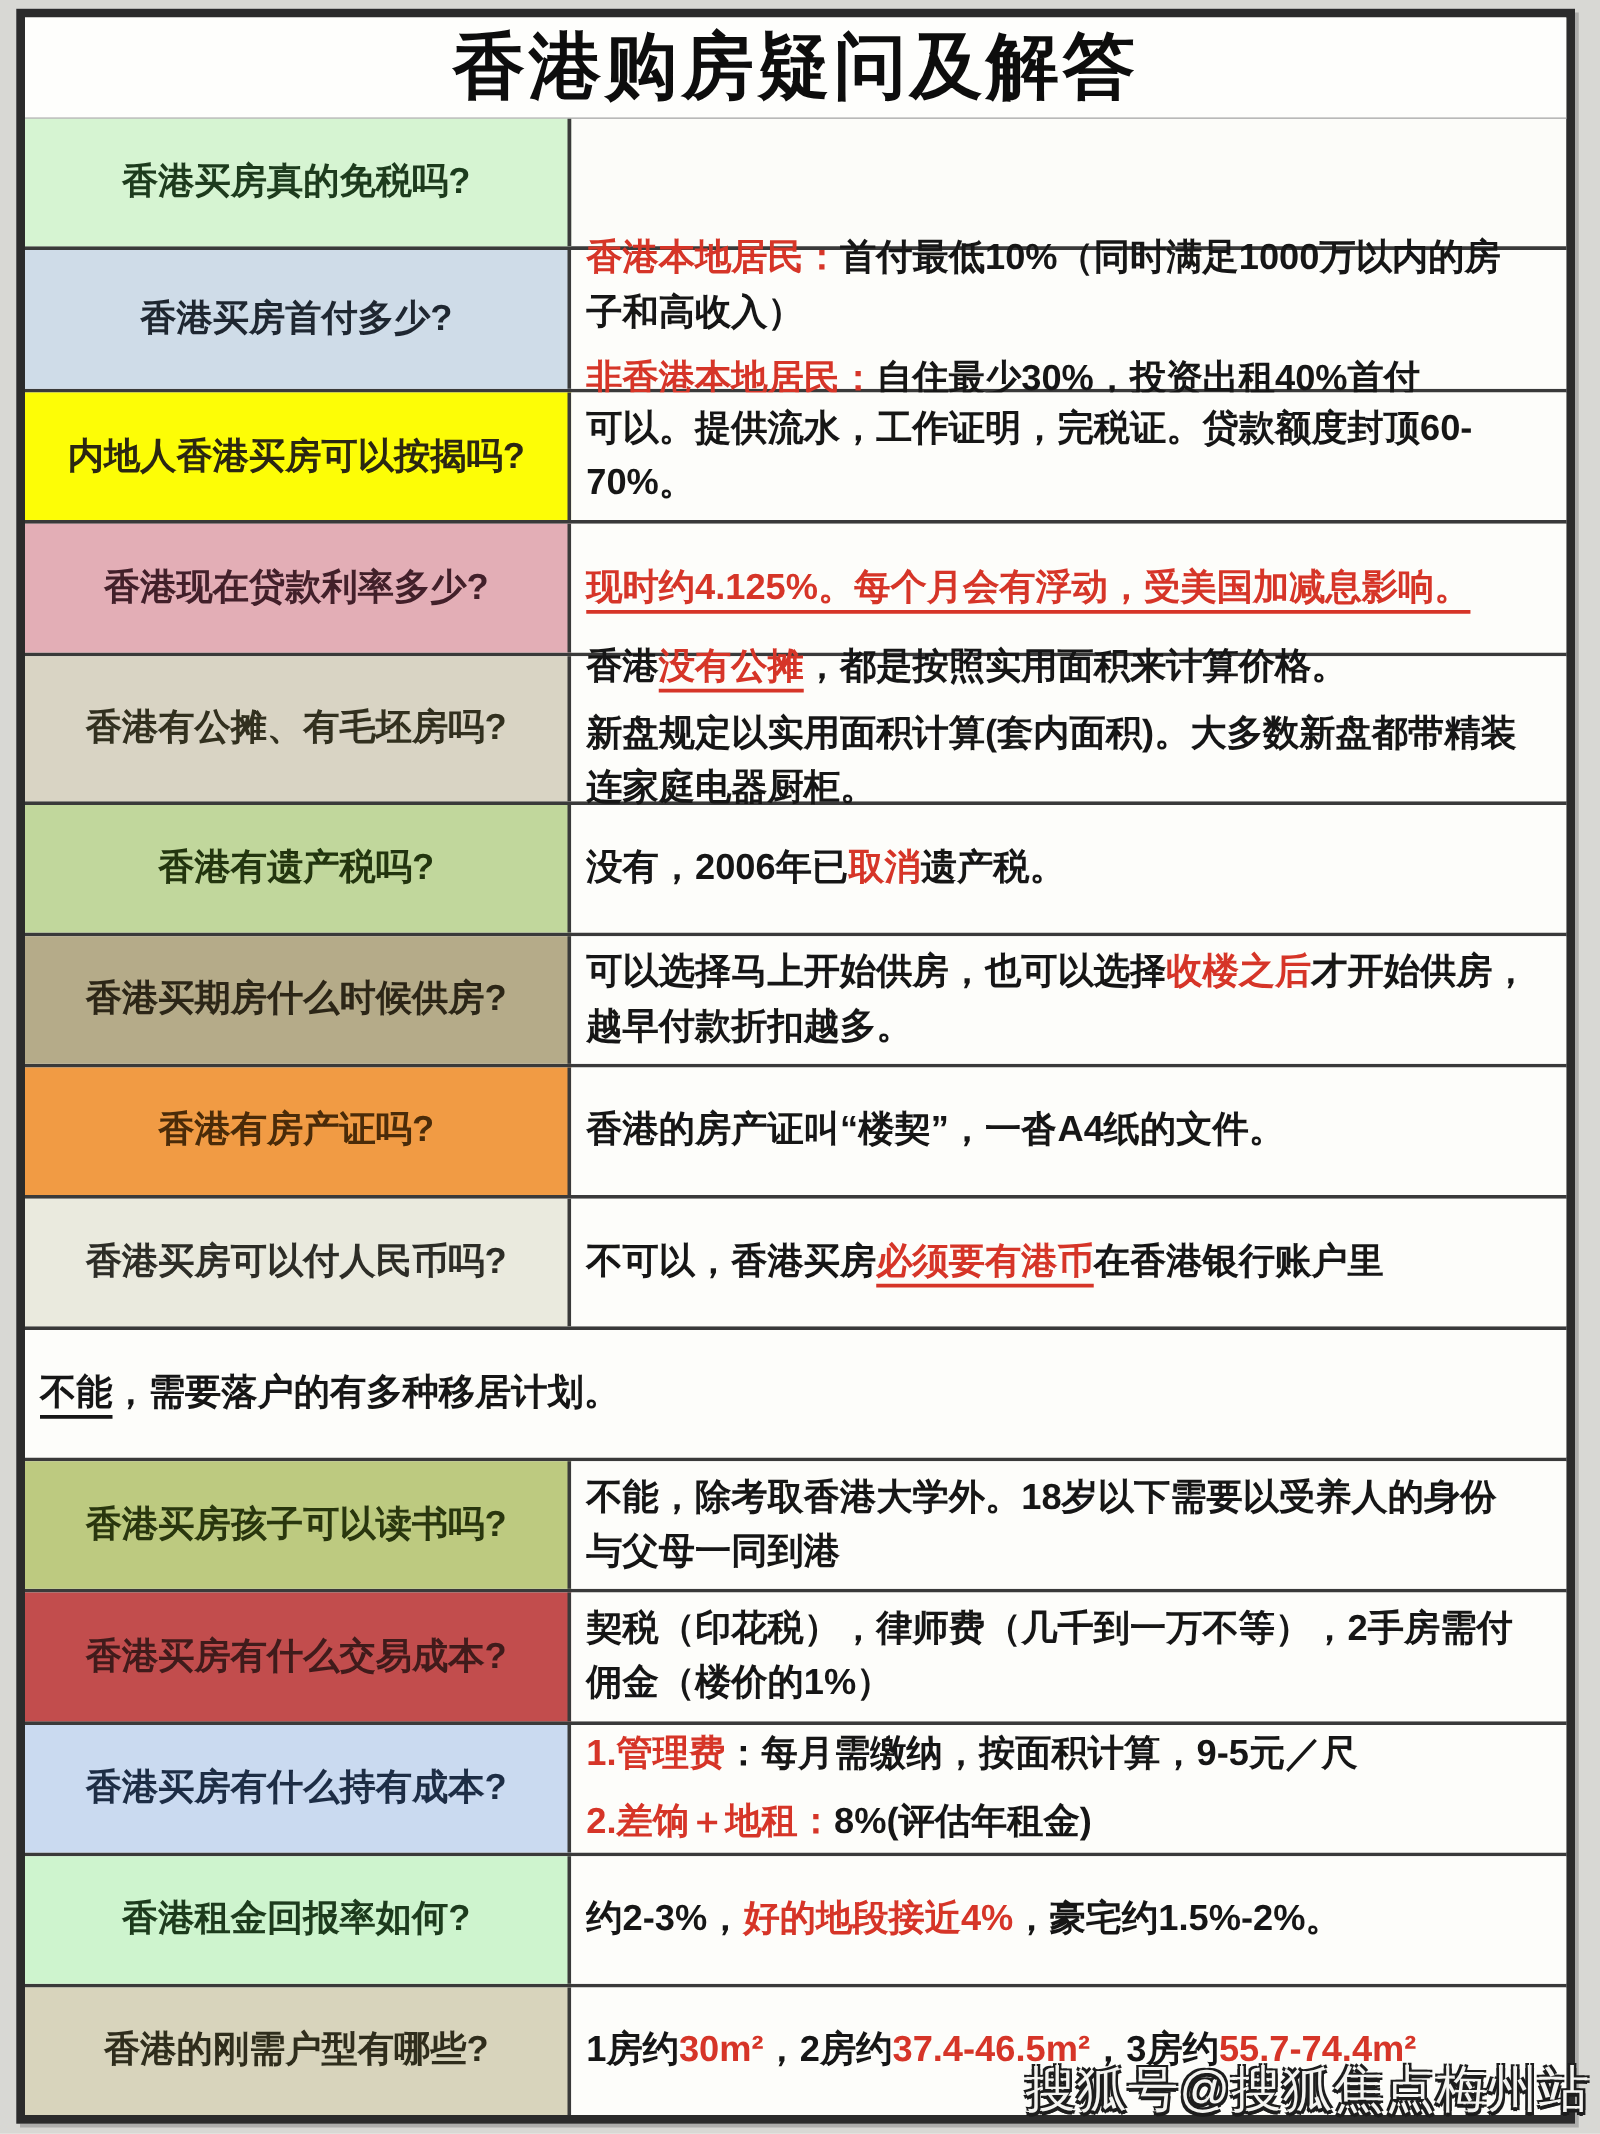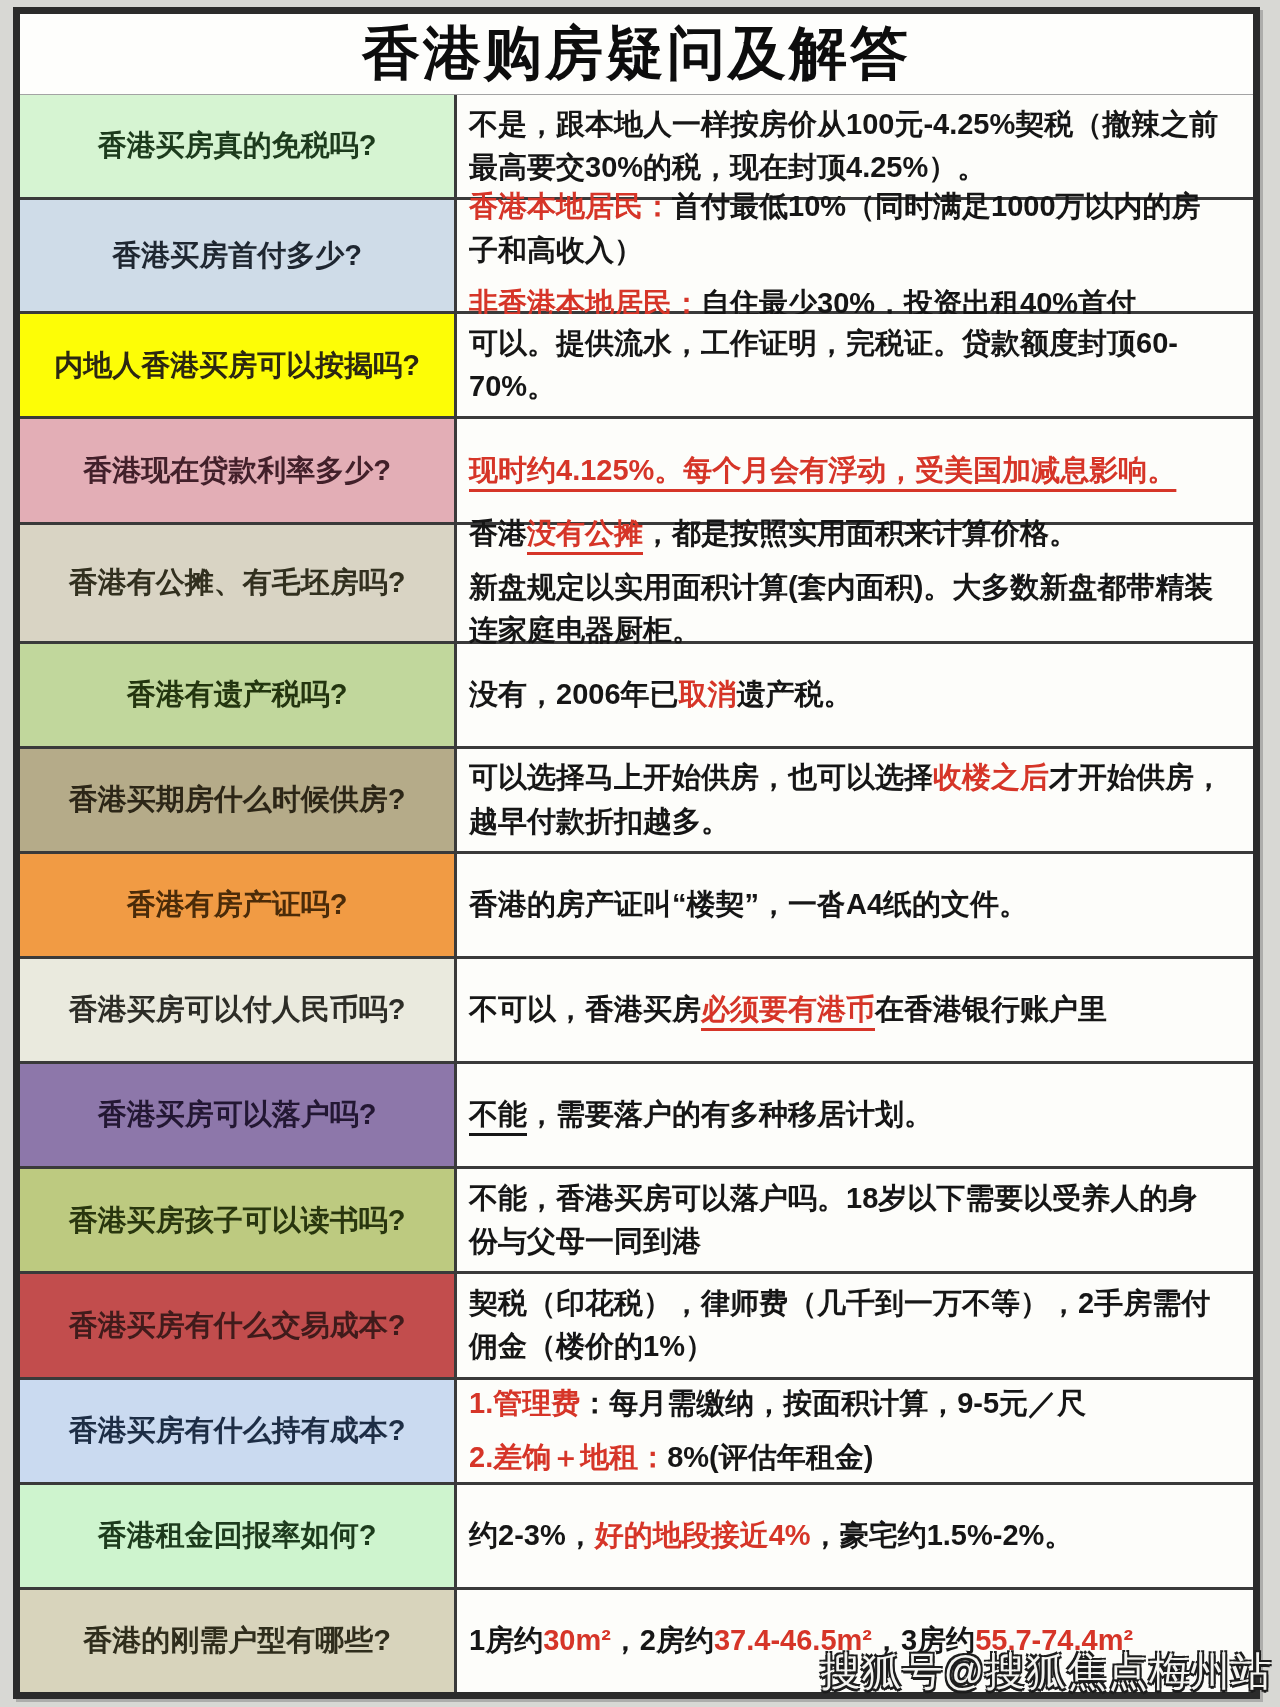--- a/index.html
+++ b/index.html
@@ -50,23 +50,20 @@
 <div class="page">
   <div class="table-frame">
 
     <div class="title-row">
       <h1 class="title">香港购房疑问及解答</h1>
     </div>
 
     <div class="row">
       <div class="q" style="background:#d6f4d2;color:#1d3b1d">
         <div class="qt">香港买房真的免税吗?</div>
-      </div>
-      <div class="a">
-        <p class="p"><span class="seg">不是，跟本地人一样按房价从100元-4.25%契税（撤辣之前最高要交30%的税，现在封顶4.25%）。</span></p>
       </div>
     </div>
 
     <div class="row tall1">
       <div class="q" style="background:#cfdce8;color:#1f2731">
         <div class="qt">香港买房首付多少?</div>
       </div>
       <div class="a">
         <p class="p"><span class="seg red">香港本地居民：</span><span class="seg">首付最低10%（同时满足1000万以内的房子和高收入）</span></p>
         <p class="p"><span class="seg red">非香港本地居民：</span><span class="seg">自住最少30%，投资出租40%首付</span></p>
@@ -131,34 +128,31 @@
     <div class="row">
       <div class="q" style="background:#eaeade;color:#2d2d27">
         <div class="qt">香港买房可以付人民币吗?</div>
       </div>
       <div class="a">
         <p class="p"><span class="seg">不可以，香港买房</span><span class="seg ru">必须要有港币</span><span class="seg">在香港银行账户里</span></p>
       </div>
     </div>
 
     <div class="row">
-      <div class="q" style="background:#8d77aa;color:#231733">
-        <div class="qt">香港买房可以落户吗?</div>
-      </div>
       <div class="a">
         <p class="p"><span class="seg bu">不能</span><span class="seg">，需要落户的有多种移居计划。</span></p>
       </div>
     </div>
 
     <div class="row">
       <div class="q" style="background:#bdca80;color:#29360e">
         <div class="qt">香港买房孩子可以读书吗?</div>
       </div>
       <div class="a">
-        <p class="p"><span class="seg">不能，香港买房可以落户吗。18岁以下需要以受养人的身份与父母一同到港</span></p>
+        <p class="p"><span class="seg">不能，除考取香港大学外。18岁以下需要以受养人的身份与父母一同到港</span></p>
       </div>
     </div>
 
     <div class="row">
       <div class="q" style="background:#c24d4d;color:#401b1b">
         <div class="qt">香港买房有什么交易成本?</div>
       </div>
       <div class="a">
         <p class="p"><span class="seg">契税（印花税），律师费（几千到一万不等），2手房需付佣金（楼价的1%）</span></p>
       </div>

